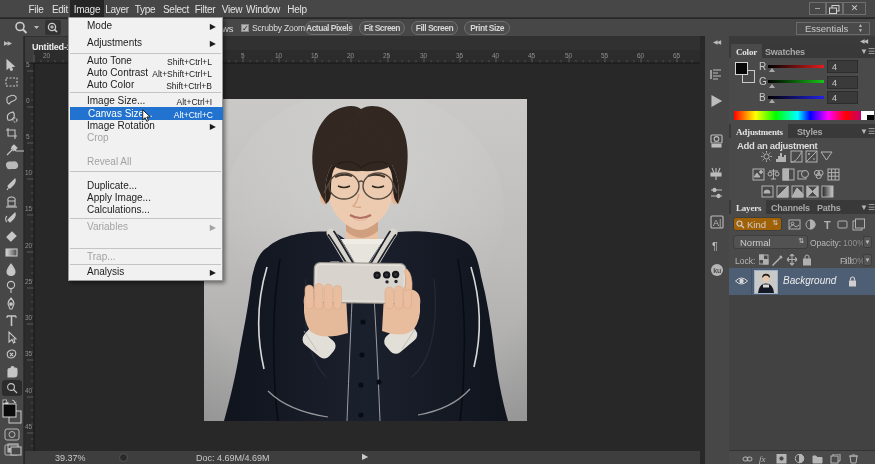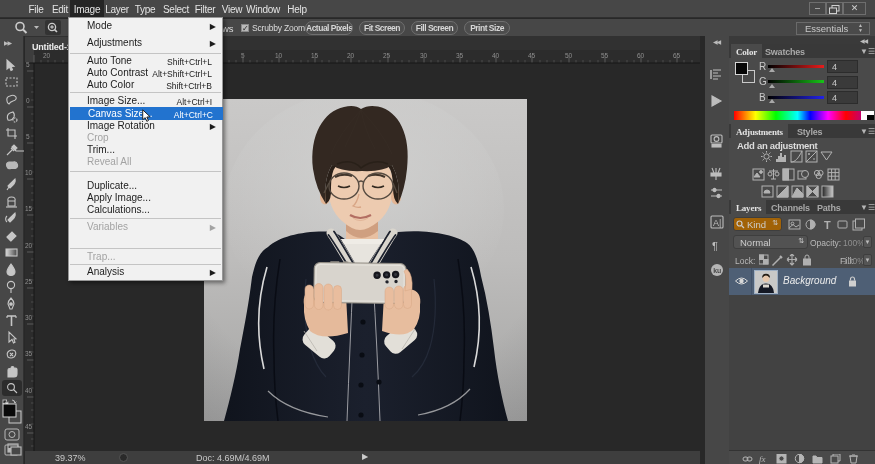--- a/index.html
+++ b/index.html
@@ -707,23 +707,20 @@
       <span class="lab">Canvas Size...</span>
       <span class="sc">Alt+Ctrl+C</span>
     </div>
  <div class="abs mrow" style="top:101px">
       <span class="lab">Image Rotation</span>
       <span class="ar">▶</span>
     </div>
  <div class="abs mrow gray" style="top:113px">
       <span class="lab">Crop</span>
     </div>
- <div class="abs mrow" style="top:125px">
-      <span class="lab">Trim...</span>
-    </div>
  <div class="abs mrow gray" style="top:137px">
       <span class="lab">Reveal All</span>
     </div>
  <div class="abs msep" style="top:153px"></div>
  <div class="abs mrow" style="top:161px">
       <span class="lab">Duplicate...</span>
     </div>
  <div class="abs mrow" style="top:173px">
       <span class="lab">Apply Image...</span>
     </div>

